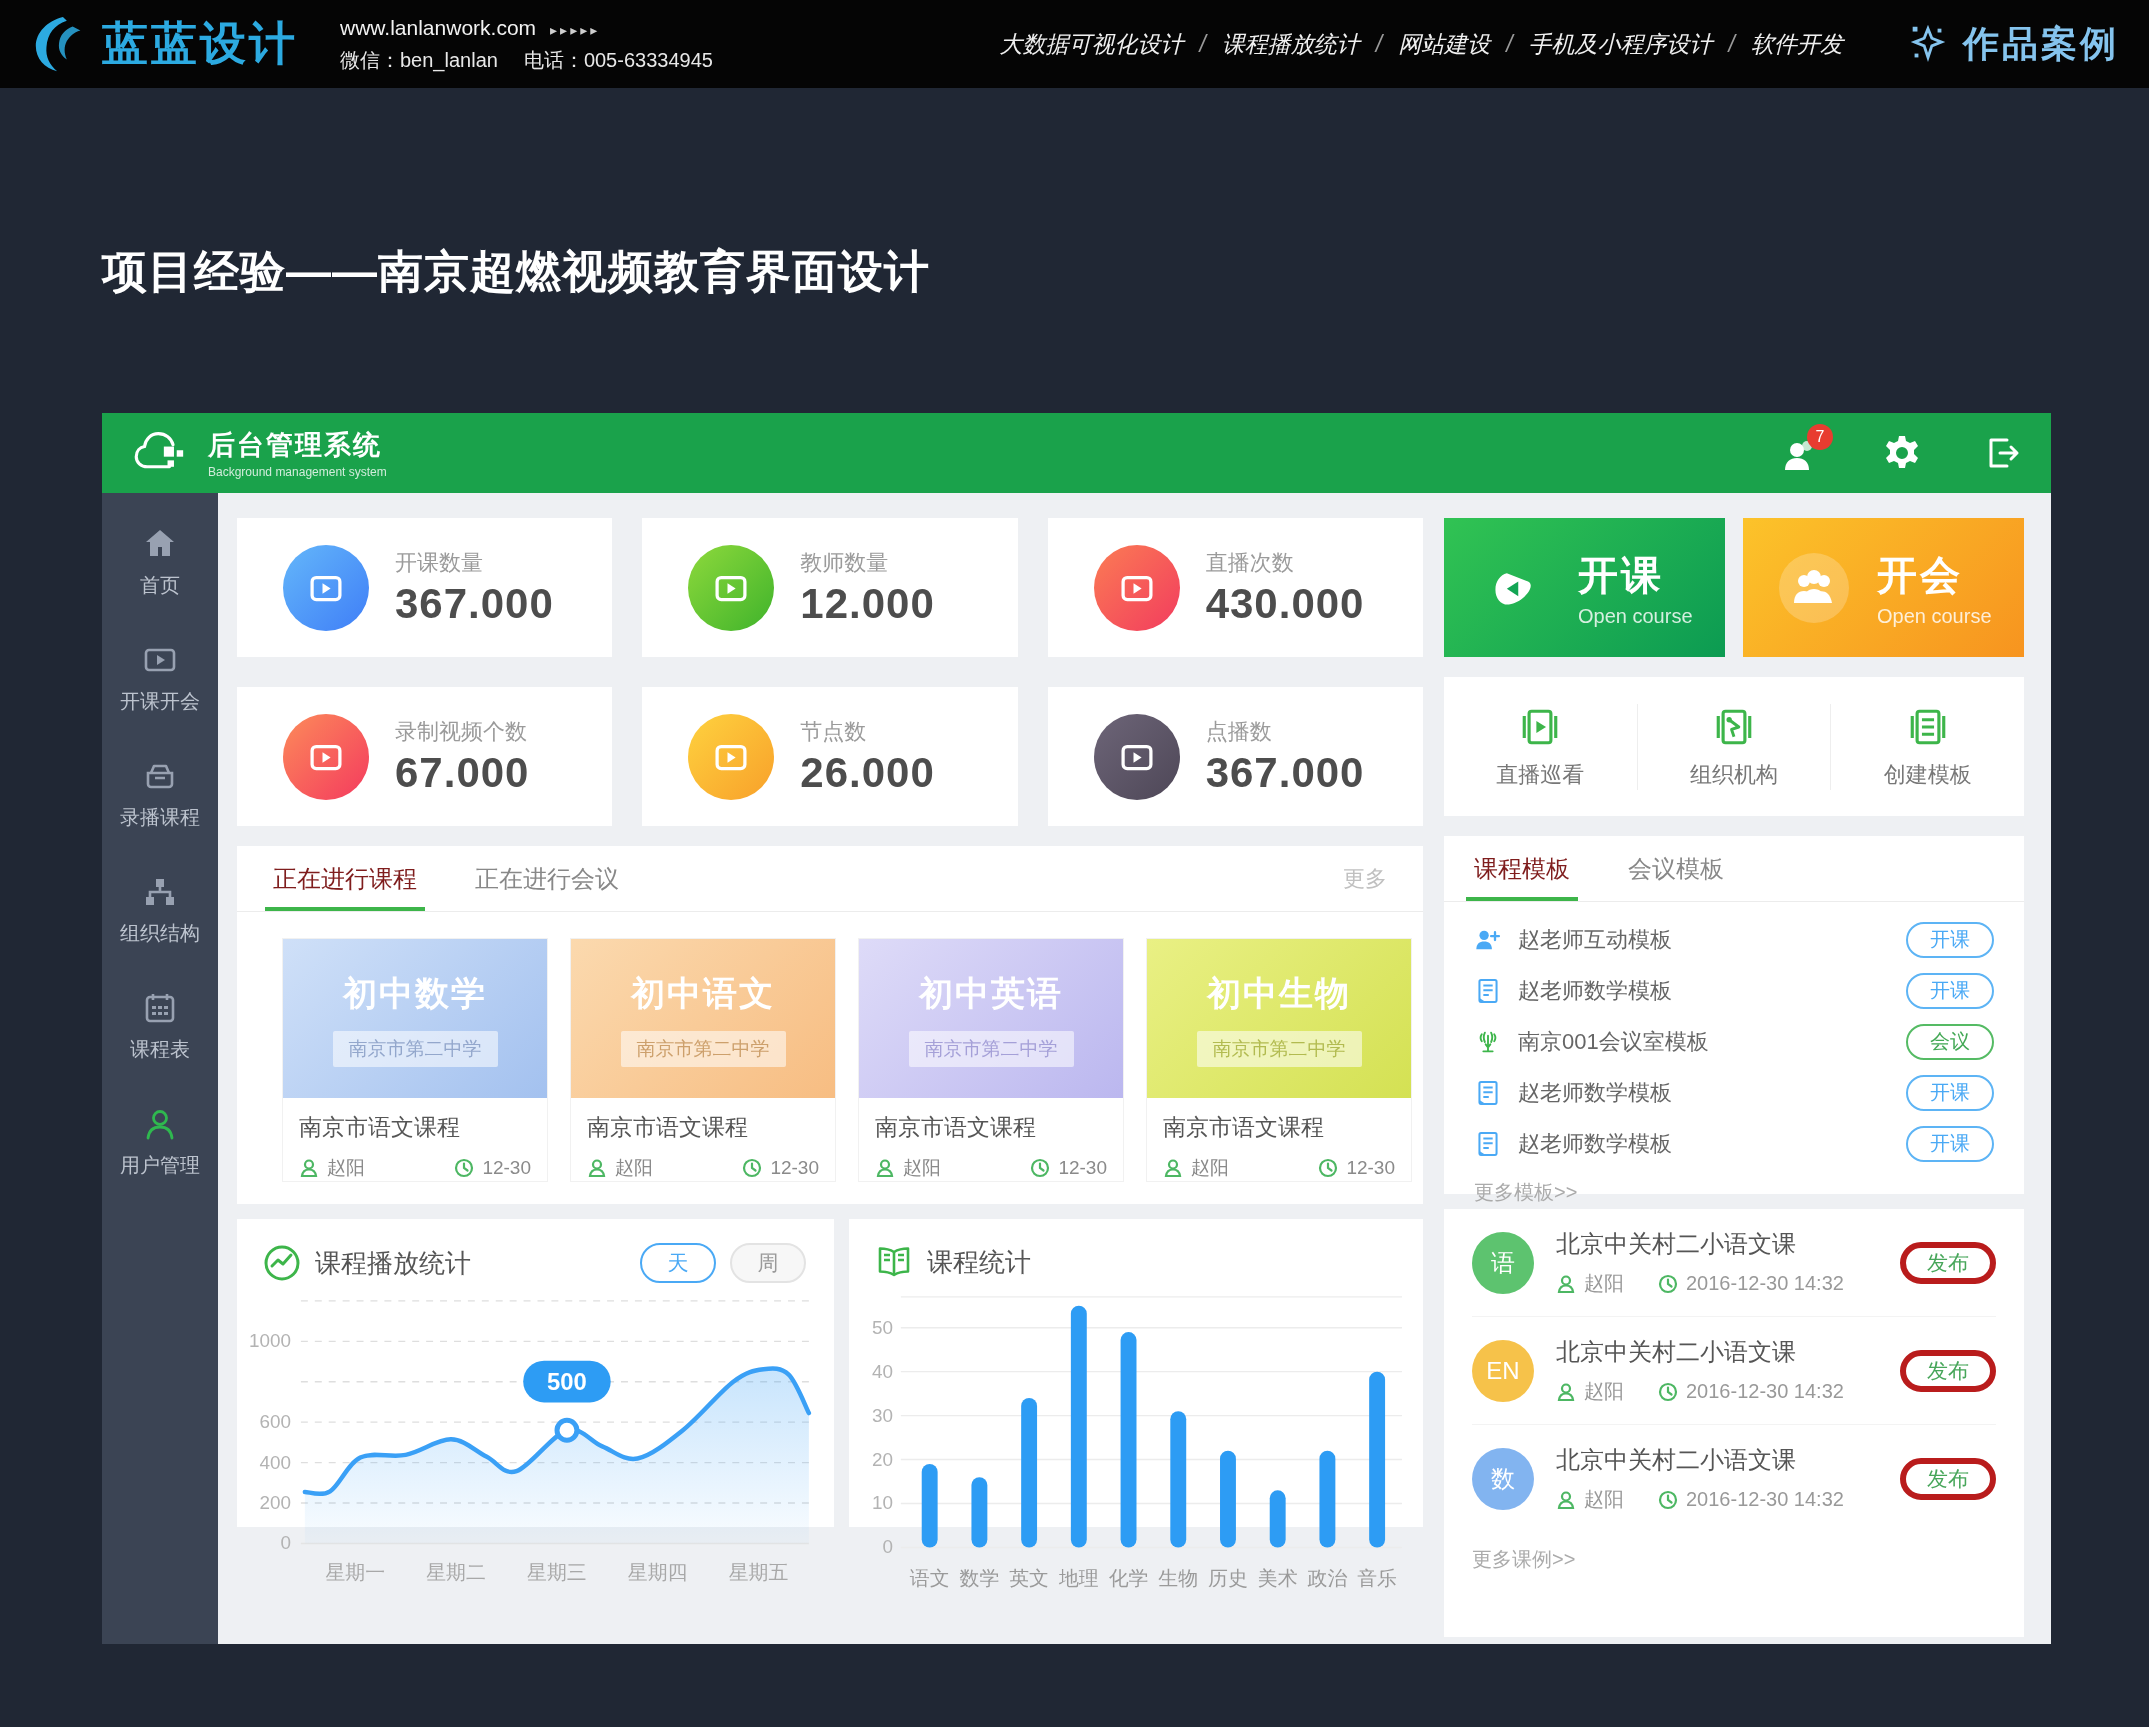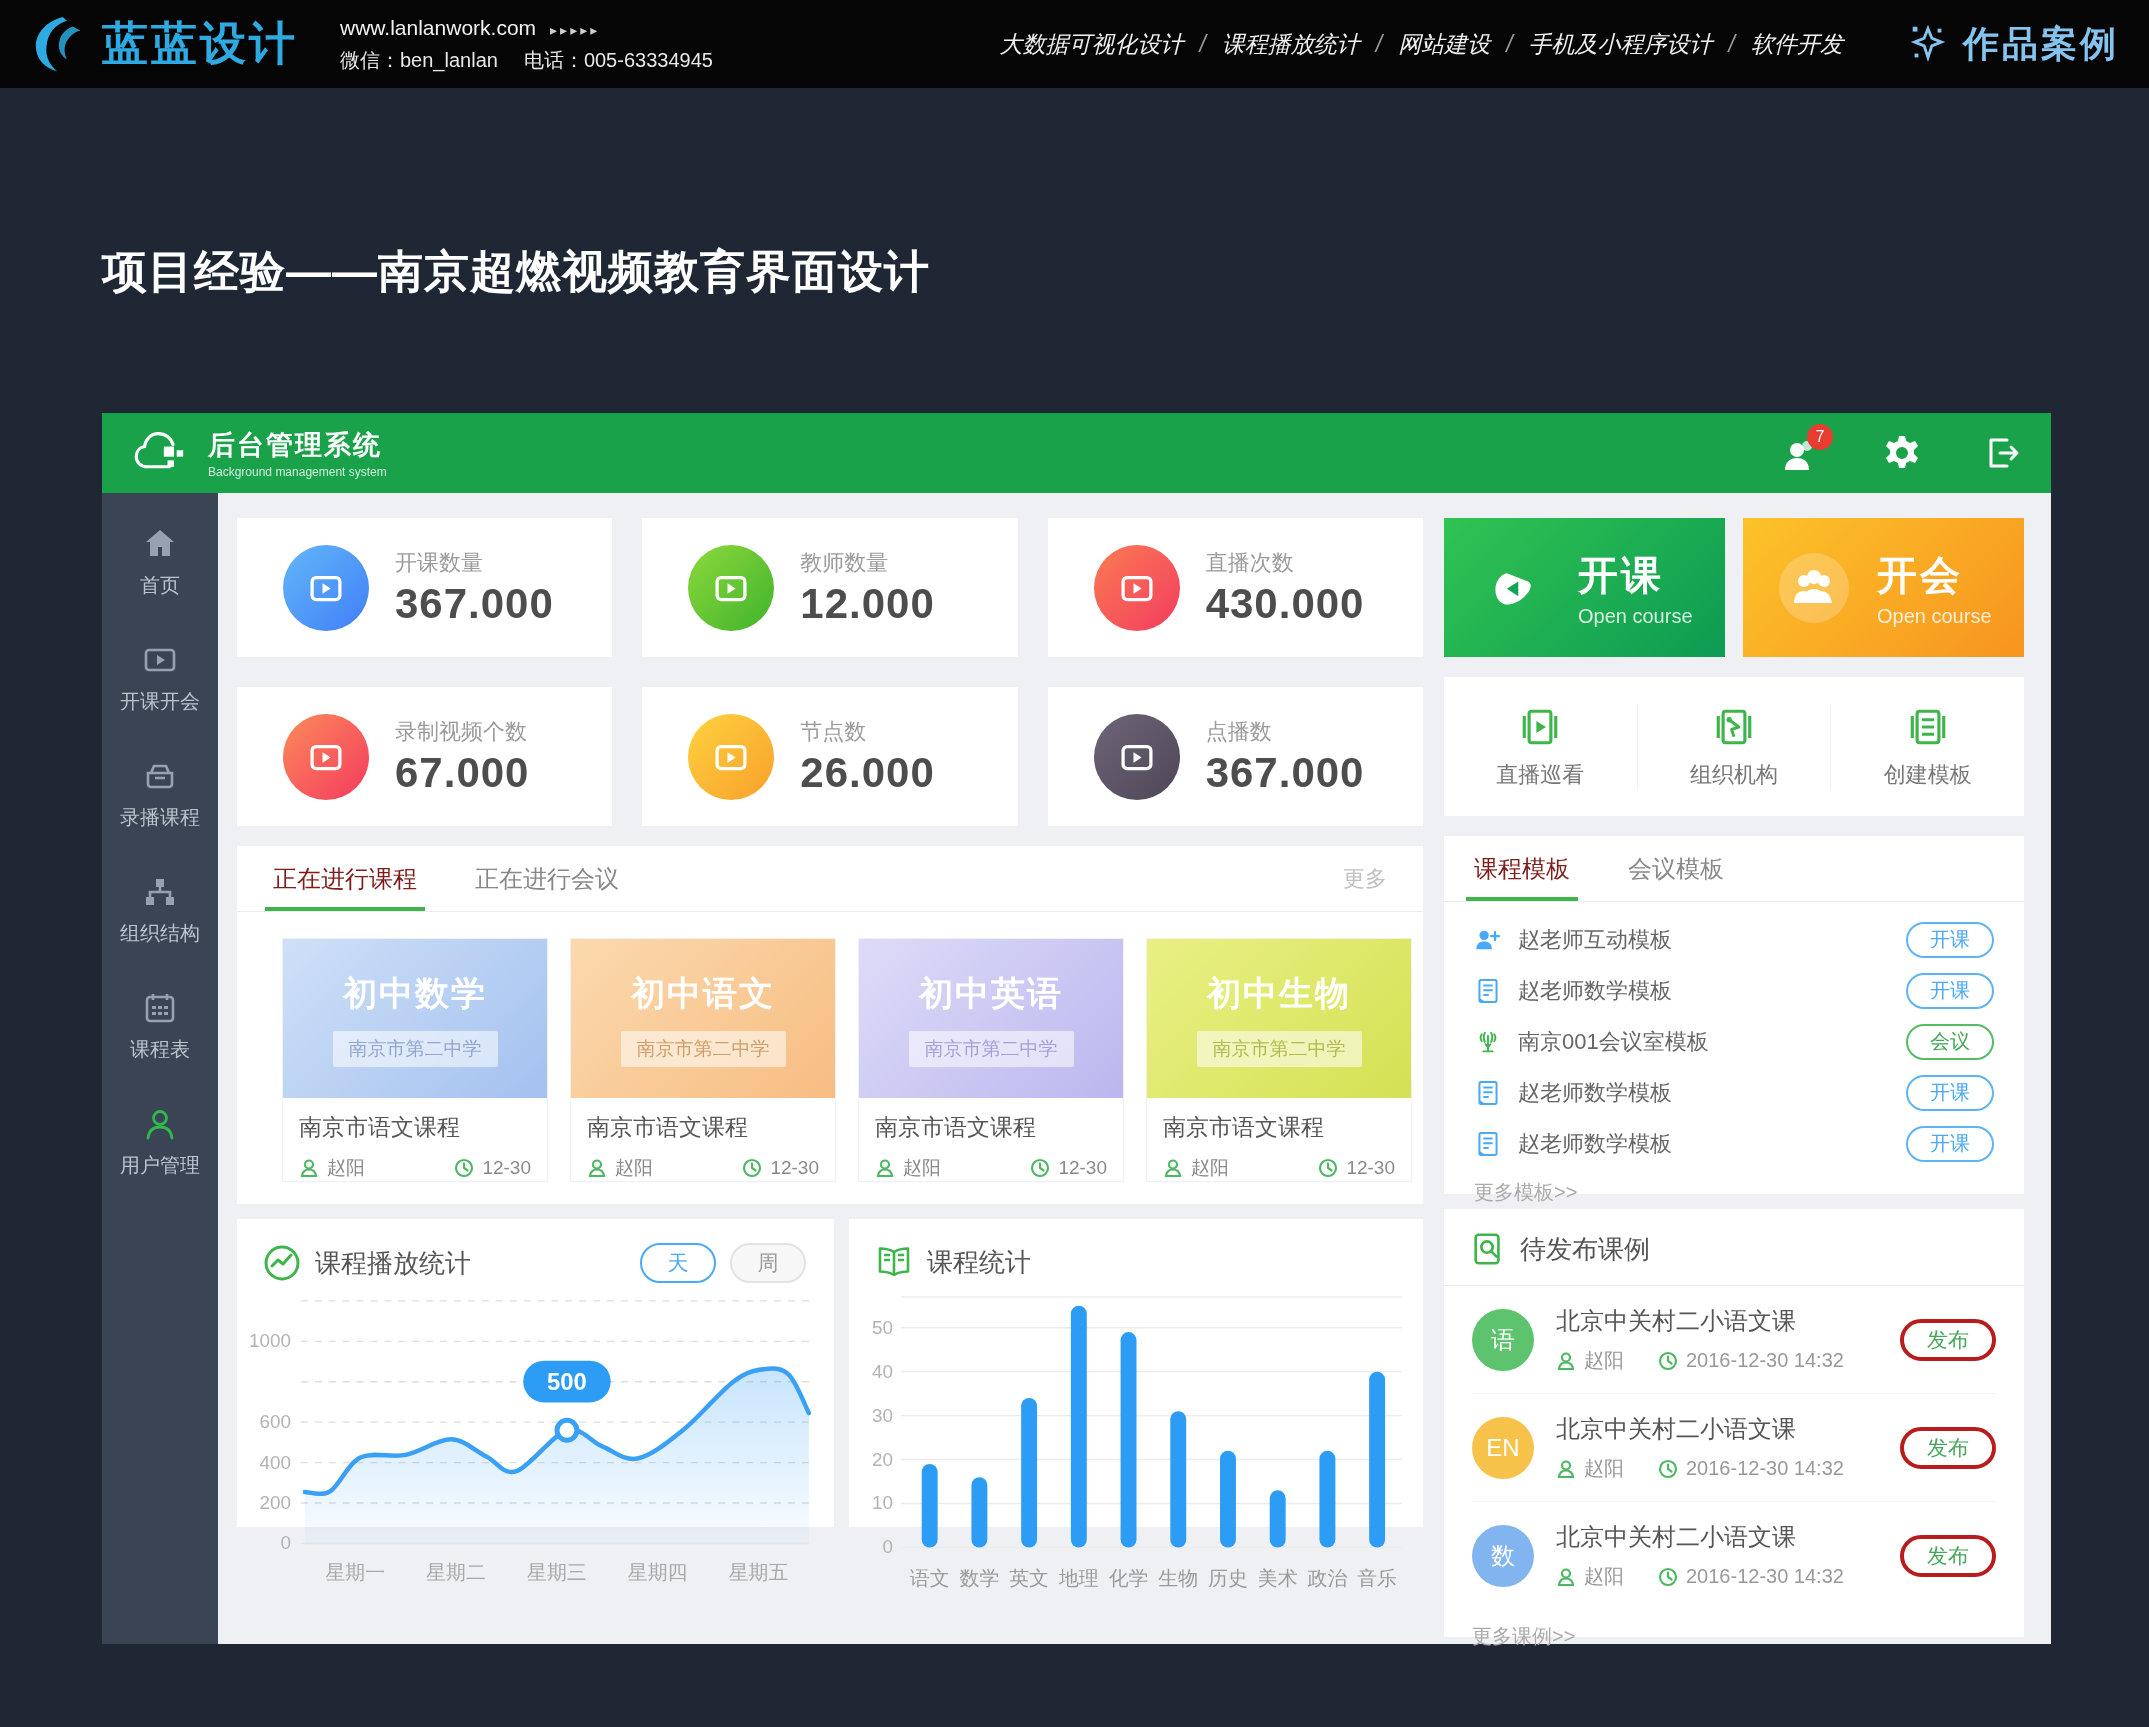--- a/index.html
+++ b/index.html
@@ -119,21 +119,21 @@
   .pub-title { font-size:26px; color:#555; margin-left:14px; }
   .pub-list { padding:0 28px; }
   .pub-item { display:flex; align-items:center; padding:19px 0; border-bottom:1px solid #f3f3f3; }
   .pub-item:last-child { border-bottom:none; }
   .avatar { width:62px; height:62px; border-radius:50%; color:#fff; font-size:24px; display:flex; align-items:center; justify-content:center; flex:0 0 auto; }
   .pub-mid { margin-left:22px; }
   .pub-name { font-size:24px; color:#555; }
   .pub-meta { display:flex; align-items:center; margin-top:10px; font-size:20px; color:#999; }
   .pub-meta svg { width:20px; height:20px; color:#4db763; margin-right:8px; }
   .pub-meta .dt { margin-left:34px; display:flex; align-items:center; }
-  .pub-btn { margin-left:auto; width:96px; height:42px; border-radius:21px; border:4px solid #b91c1c; color:#47a65a; font-size:21px; display:flex; align-items:center; justify-content:center; background:#fff; cursor:pointer; }
+  .pub-btn { margin-left:auto; width:96px; height:42px; border-radius:21px; border:6px solid #b91c1c; color:#47a65a; font-size:21px; display:flex; align-items:center; justify-content:center; background:#fff; cursor:pointer; }
   .pub-more { margin:14px 0 0 28px; }
 
   svg text { font-family:"Liberation Sans","DejaVu Sans",sans-serif; }
 </style>
 </head>
 <body>
 
 <div class="topbar">
   <svg class="logo-mark" viewBox="0 0 64 64">
     <path d="M34 4C18 8 6 20 6 34c0 13 9 23 22 26-8-7-12-15-11-25C18 22 25 12 38 8z" fill="#2caae1"></path>
@@ -641,28 +641,20 @@
                   <path d="M6 27l8 5H8a2 2 0 01-2-2z" fill="currentColor"></path>
                 </svg>
     <span class="tname">赵老师数学模板</span>
     <span class="tpl-btn blue">开课</span>
               </div>
             </div>
           <div class="tpl-more">更多模板&gt;&gt;</div>
         </div>
 
         <div class="card publish-card">
-          <div class="pub-head">
-            <svg viewBox="0 0 38 38" fill="none" stroke="currentColor" stroke-width="2.8">
-              <rect x="6" y="4" width="24" height="30" rx="3"></rect>
-              <circle cx="18" cy="17" r="6"></circle>
-              <path d="M22 21l6 6" stroke-linecap="round"></path>
-            </svg>
-            <div class="pub-title">待发布课例</div>
-          </div>
           <div class="pub-list" id="pub-list">
               <div class="pub-item">
                 <div class="avatar" style="background:#5dc36f">语</div>
     <div class="pub-mid">
                   <div class="pub-name">北京中关村二小语文课</div>
       <div class="pub-meta">
                     <svg viewBox="0 0 20 20">
                       <circle cx="10" cy="6.5" r="4" fill="none" stroke="currentColor" stroke-width="2.2"></circle>
                       <path d="M3 18c.6-4.5 3.5-6.5 7-6.5s6.4 2 7 6.5z" fill="none" stroke="currentColor" stroke-width="2.2"></path>
                     </svg>

